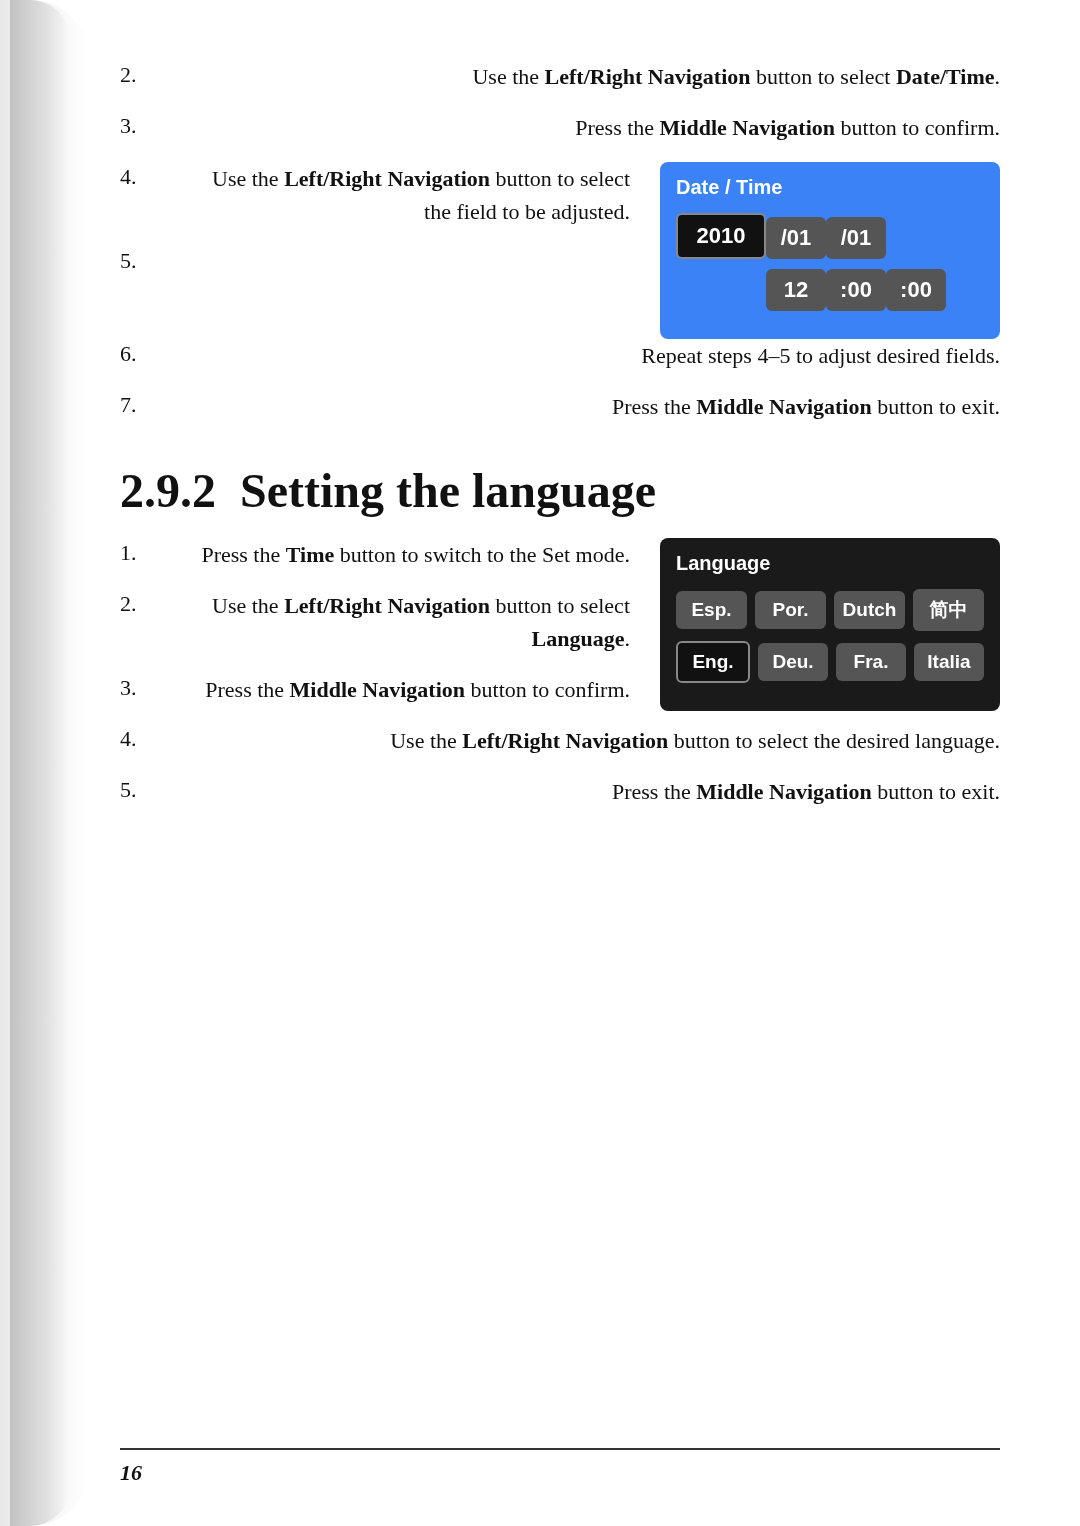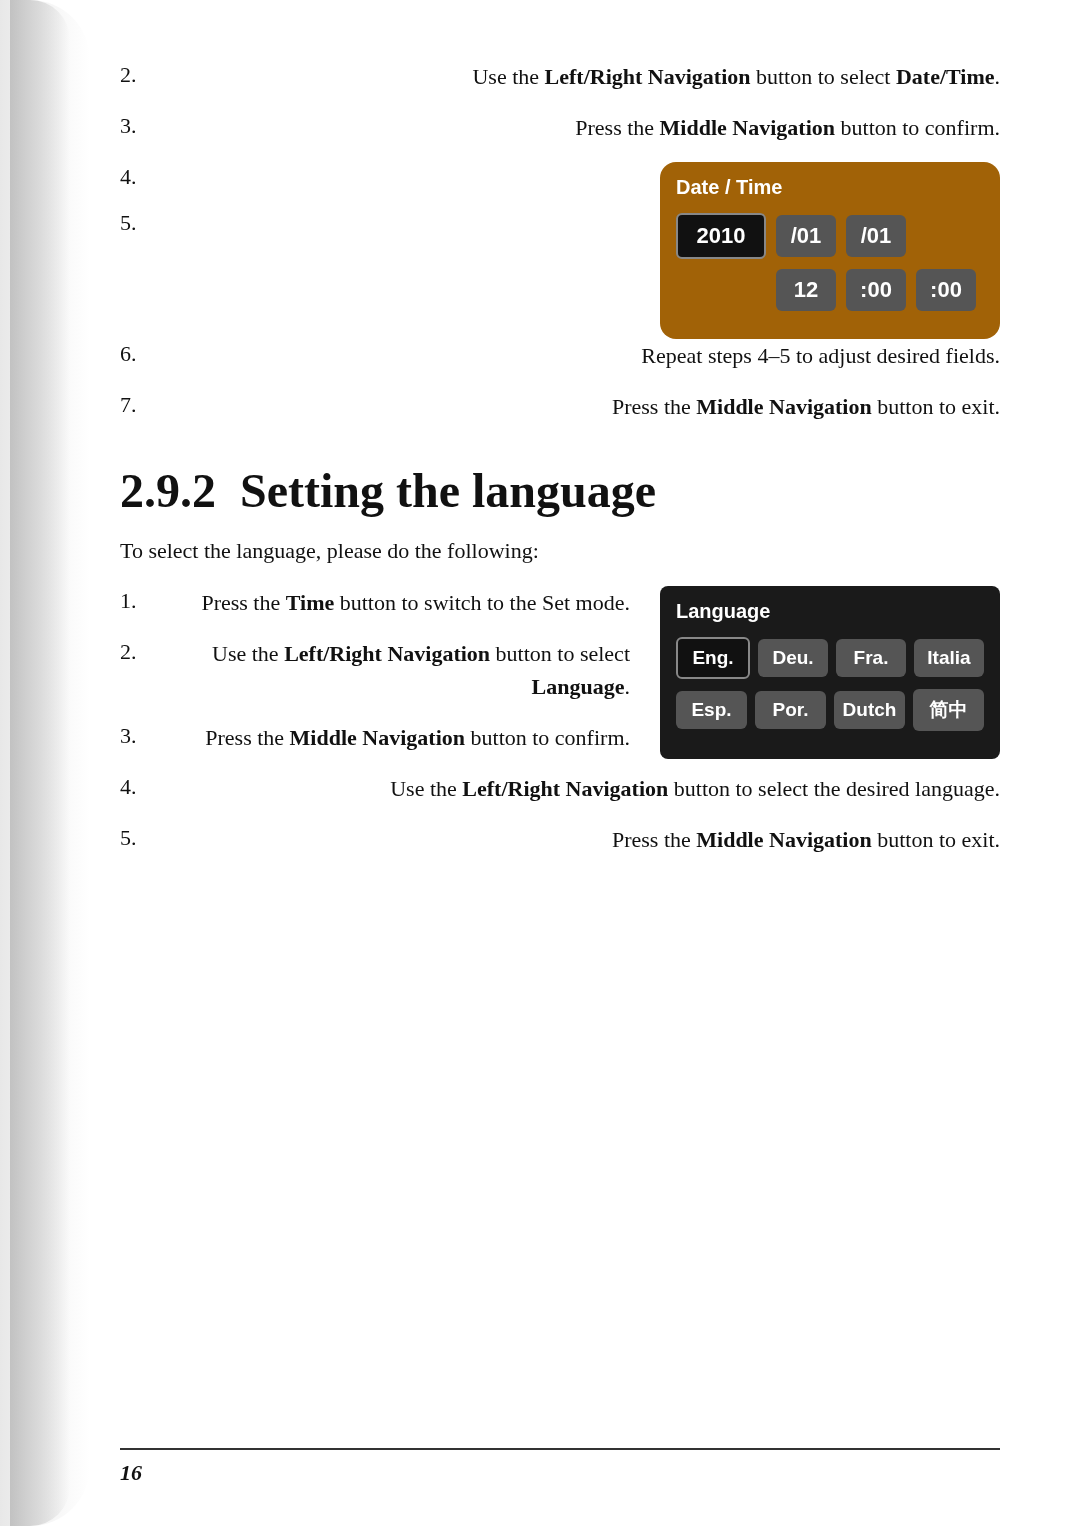--- a/index.html
+++ b/index.html
@@ -93,38 +93,37 @@
     .two-col .left-col {
       flex: 1;
     }
 
     .two-col .right-col {
       flex-shrink: 0;
     }
 
     
     .ui-widget {
-      background: #a16207;
-      border-radius: 16px;
+      background: #3b82f6;
+      border-radius: 8px;
       padding: 14px 16px 18px 16px;
       width: 340px;
     }
 
     .ui-widget-title {
       color: white;
       font-size: 20px;
       font-weight: bold;
       margin-bottom: 14px;
       font-family: Arial, sans-serif;
     }
 
     .ui-row {
       display: flex;
-      gap: 10px;
-      align-items: center;
+      align-items: flex-end;
       margin-bottom: 10px;
     }
 
     .ui-btn {
       background: #555;
       border-radius: 6px;
       color: white;
       font-size: 22px;
       font-weight: bold;
       text-align: center;
@@ -236,20 +235,23 @@
     <span class="list-num">3.</span>
     <span class="list-text">
       Press the <b>Middle Navigation</b> button to confirm.
     </span>
   </div>
 
   <div class="two-col">
     <div class="left-col">
       <div class="list-item">
         <span class="list-num">4.</span>
+        <span class="list-text">
+          Use the <b>Left/Right Navigation</b> button to select the field to be adjusted.
+        </span>
       </div>
       <div class="list-item">
         <span class="list-num">5.</span>
       </div>
     </div>
     <div class="right-col">
       <div class="ui-widget">
         <div class="ui-widget-title">Date / Time</div>
         <div class="ui-row">
           <div class="ui-btn wide ui-btn-selected">2010</div>
@@ -277,21 +279,20 @@
     <span class="list-num">7.</span>
     <span class="list-text">
       Press the <b>Middle Navigation</b> button to exit.
     </span>
   </div>
 
   <div class="section-heading">
     <span>2.9.2&nbsp;&nbsp;</span><span>Setting the language</span>
   </div>
 
-  <p class="intro-text">To select the language, please do the following:</p>
 
   <div class="two-col">
     <div class="left-col">
       <div class="list-item">
         <span class="list-num">1.</span>
         <span class="list-text">
           Press the <b>Time</b> button to switch to the Set mode.
         </span>
       </div>
       <div class="list-item">
@@ -303,32 +304,32 @@
       <div class="list-item">
         <span class="list-num">3.</span>
         <span class="list-text">
           Press the <b>Middle Navigation</b> button to confirm.
         </span>
       </div>
     </div>
     <div class="right-col">
       <div class="lang-widget">
         <div class="lang-widget-title">Language</div>
+        <div class="lang-row">
+          <div class="lang-btn">Esp.</div>
+          <div class="lang-btn">Por.</div>
+          <div class="lang-btn">Dutch</div>
+          <div class="lang-btn">简中</div>
+        </div>
         <div class="lang-row">
           <div class="lang-btn lang-btn-selected">Eng.</div>
           <div class="lang-btn">Deu.</div>
           <div class="lang-btn">Fra.</div>
           <div class="lang-btn">Italia</div>
         </div>
-        <div class="lang-row">
-          <div class="lang-btn">Esp.</div>
-          <div class="lang-btn">Por.</div>
-          <div class="lang-btn">Dutch</div>
-          <div class="lang-btn">简中</div>
-        </div>
       </div>
     </div>
   </div>
 
   <div class="list-item">
     <span class="list-num">4.</span>
     <span class="list-text">
       Use the <b>Left/Right Navigation</b> button to select the desired language.
     </span>
   </div>

